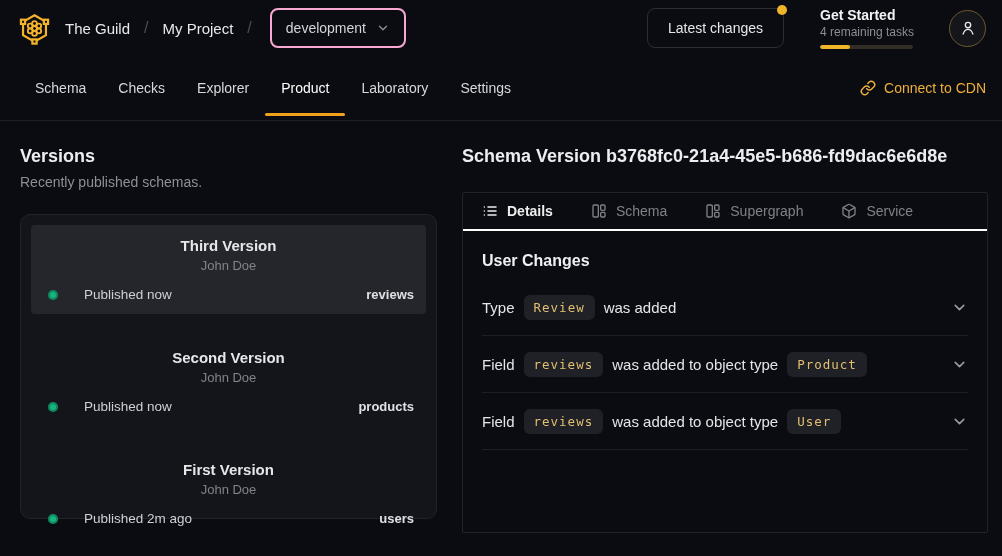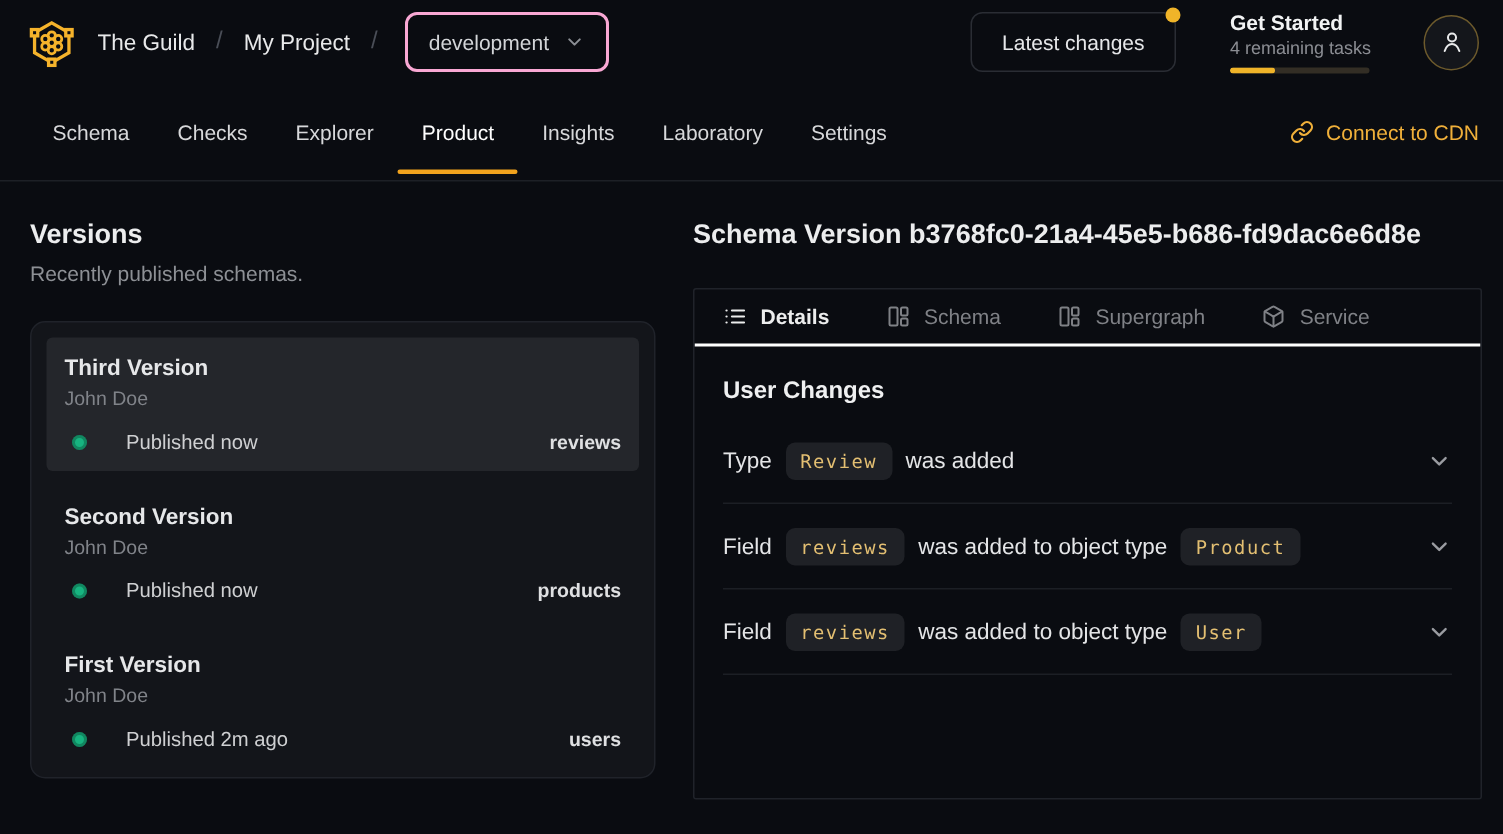--- a/index.html
+++ b/index.html
@@ -79,21 +79,21 @@
   .col-right { flex:1; min-width:0; }
   .panel-title { font-size:18px; font-weight:700; color:#ecedee; line-height:21px; white-space:nowrap; }
   .panel-sub { font-size:14px; color:#8d9095; margin-top:7px; line-height:17px; }
 
   
   .versions-card {
     margin-top:23px; border:1px solid #20232a; border-radius:10px;
     background:#13151a; padding:10px; height:305px;
   }
   .version-item {
-    padding:12px; border-radius:4px; margin-bottom:10px; cursor:pointer;
+    padding:12px; border-radius:4px; margin-bottom:23px; cursor:pointer;text-align:center;
   }
   .version-item.selected { background:#24262b; }
   .vi-title { font-size:15px; font-weight:600; color:#e6e7e9; line-height:18px; }
   .vi-author { font-size:13px; color:#808389; margin-top:3px; line-height:16px; }
   .vi-meta { display:flex; align-items:center; margin-top:13px;gap:17px; }
   .vi-dot {
     width:10px; height:10px; border-radius:50%;
     background:#17b480; box-shadow:inset 0 0 0 2px rgba(0,0,0,0.25);
     margin:0 9px 0 5px;
   }
@@ -182,21 +182,20 @@
     </div>
   </div>
 </div>
 
 <div class="nav">
   <div class="nav-tabs">
     <a class="nav-tab">Schema</a>
     <a class="nav-tab">Checks</a>
     <a class="nav-tab">Explorer</a>
     <a class="nav-tab active">Product</a>
-    <a class="nav-tab">Insights</a>
     <a class="nav-tab">Laboratory</a>
     <a class="nav-tab">Settings</a>
   </div>
   <a class="cdn-link">
     <svg width="16" height="16" viewBox="0 0 24 24" fill="none" stroke="#f0b03a" stroke-width="2.2" stroke-linecap="round" stroke-linejoin="round">
       <path d="M10 13a5 5 0 0 0 7.54.54l3-3a5 5 0 0 0-7.07-7.07l-1.72 1.71"></path>
       <path d="M14 11a5 5 0 0 0-7.54-.54l-3 3a5 5 0 0 0 7.07 7.07l1.71-1.71"></path>
     </svg>
     <span>Connect to CDN</span>
   </a>

